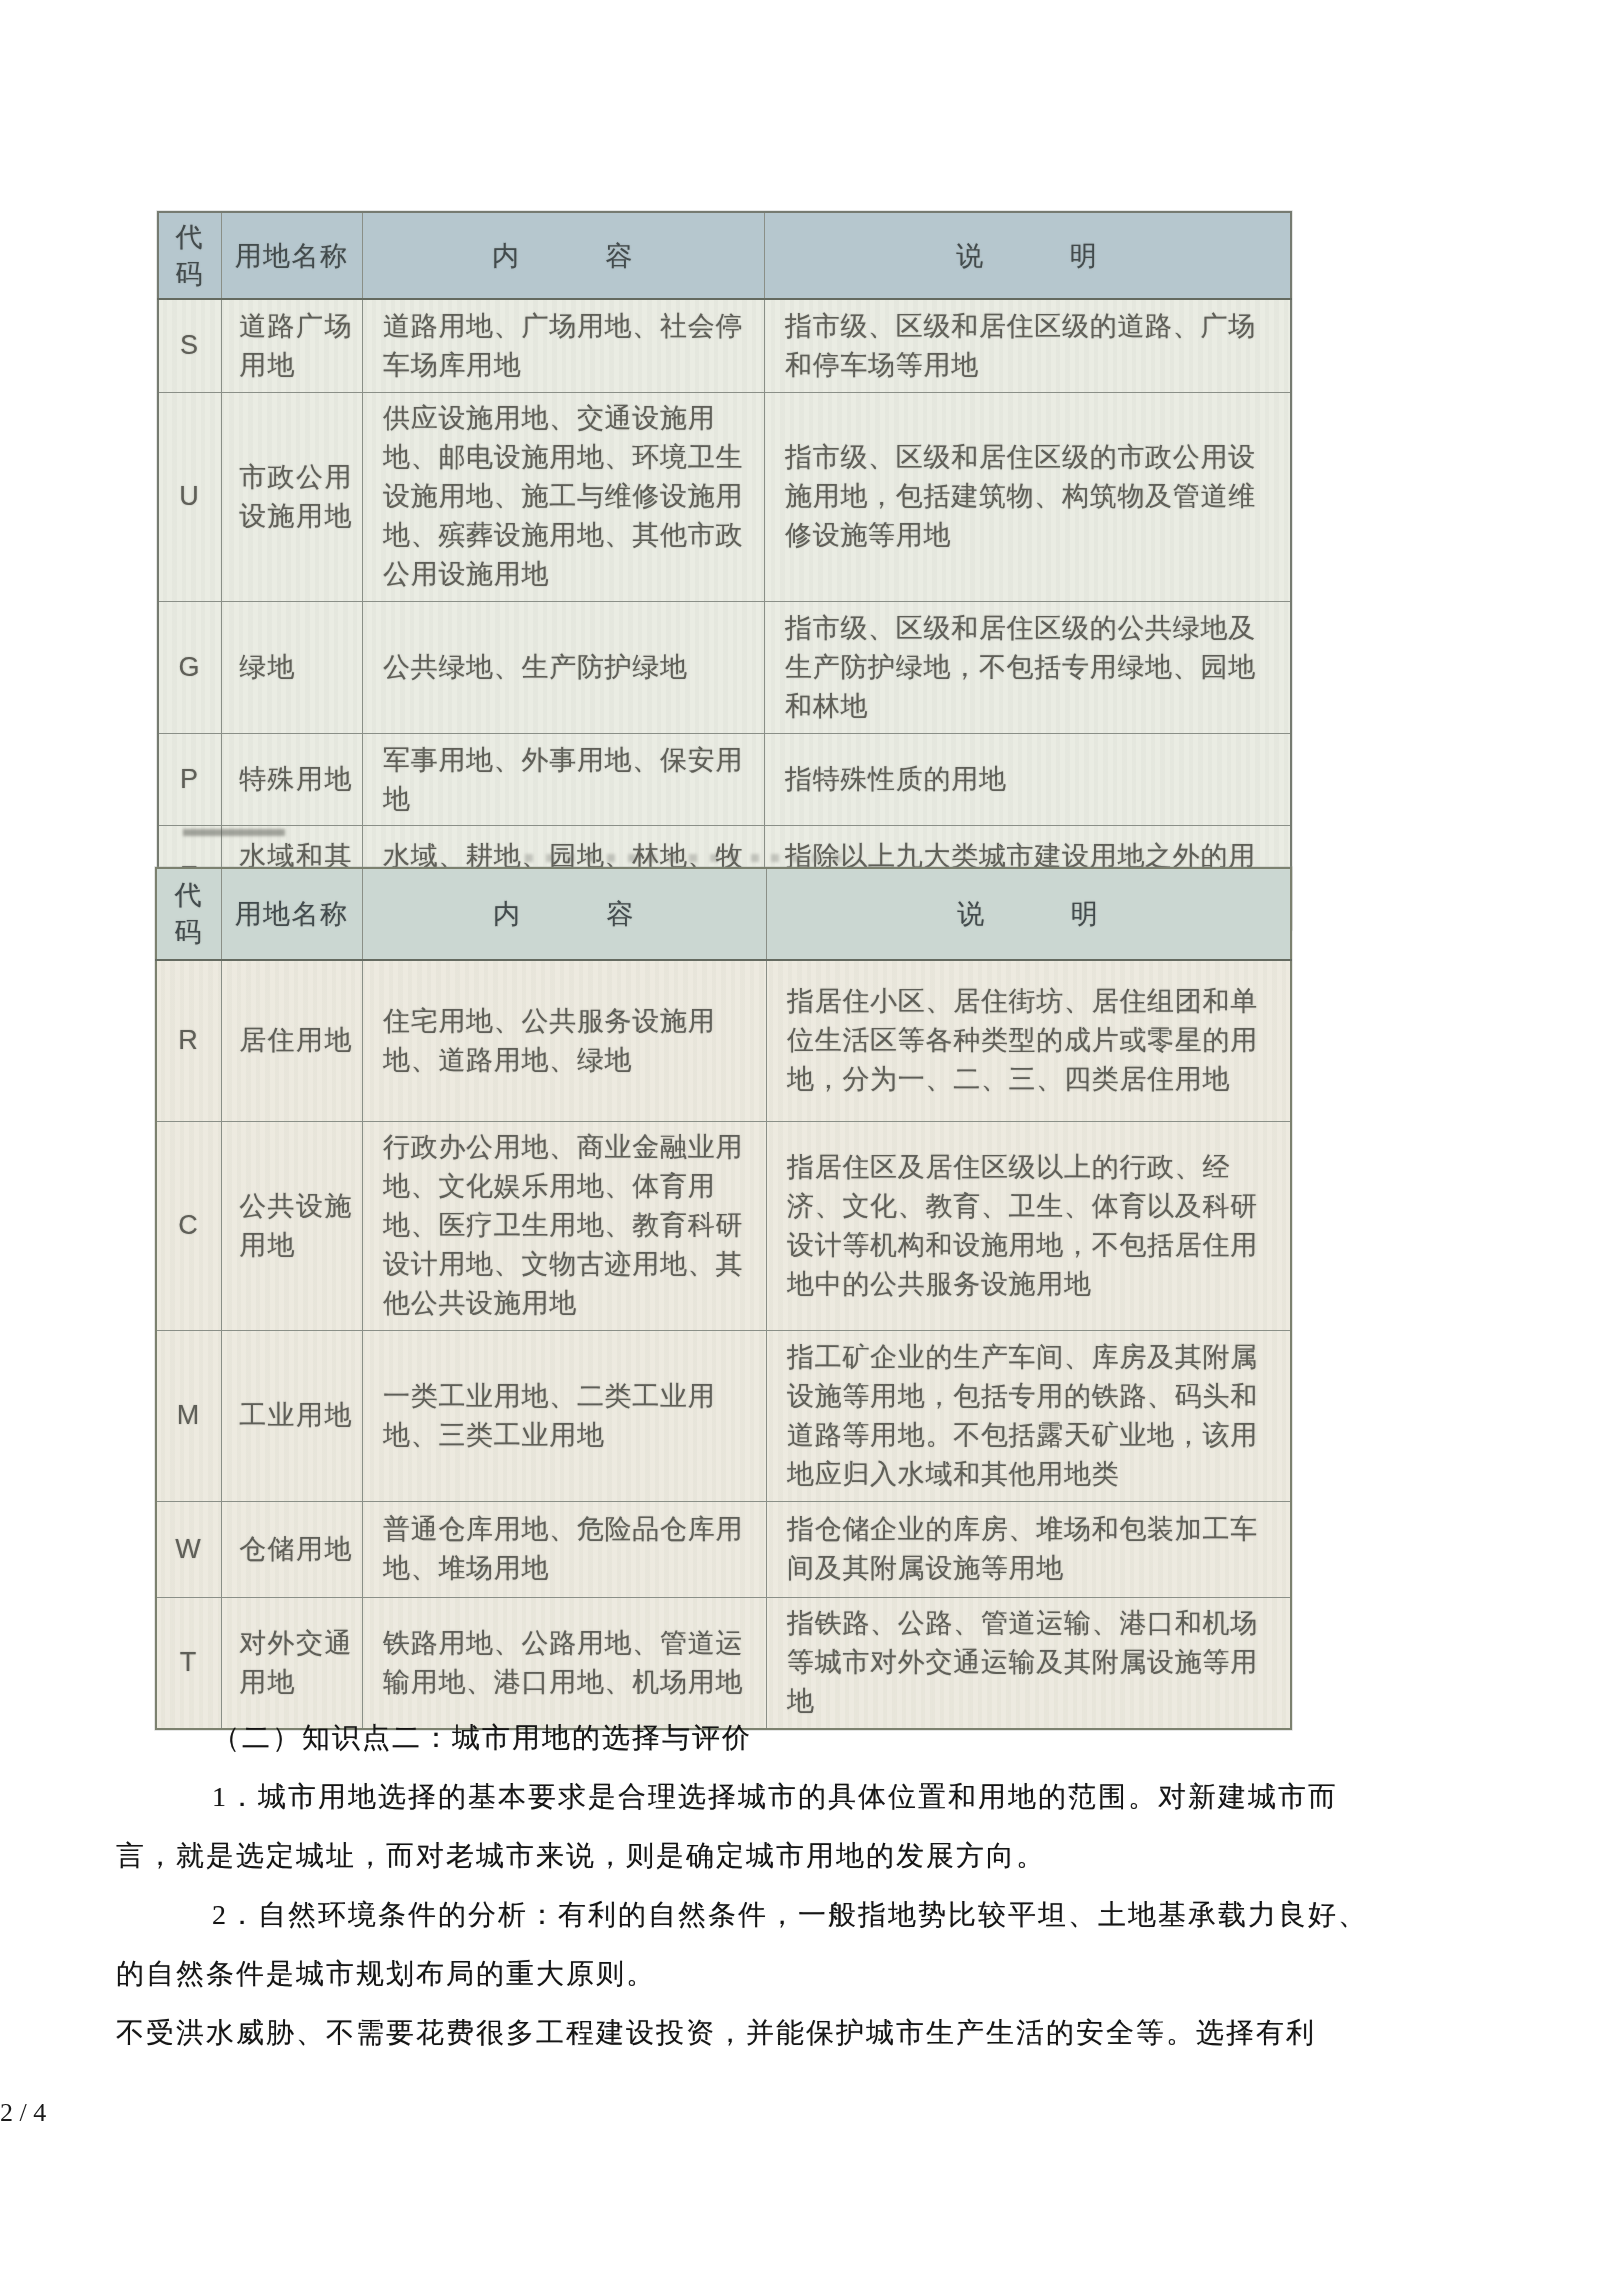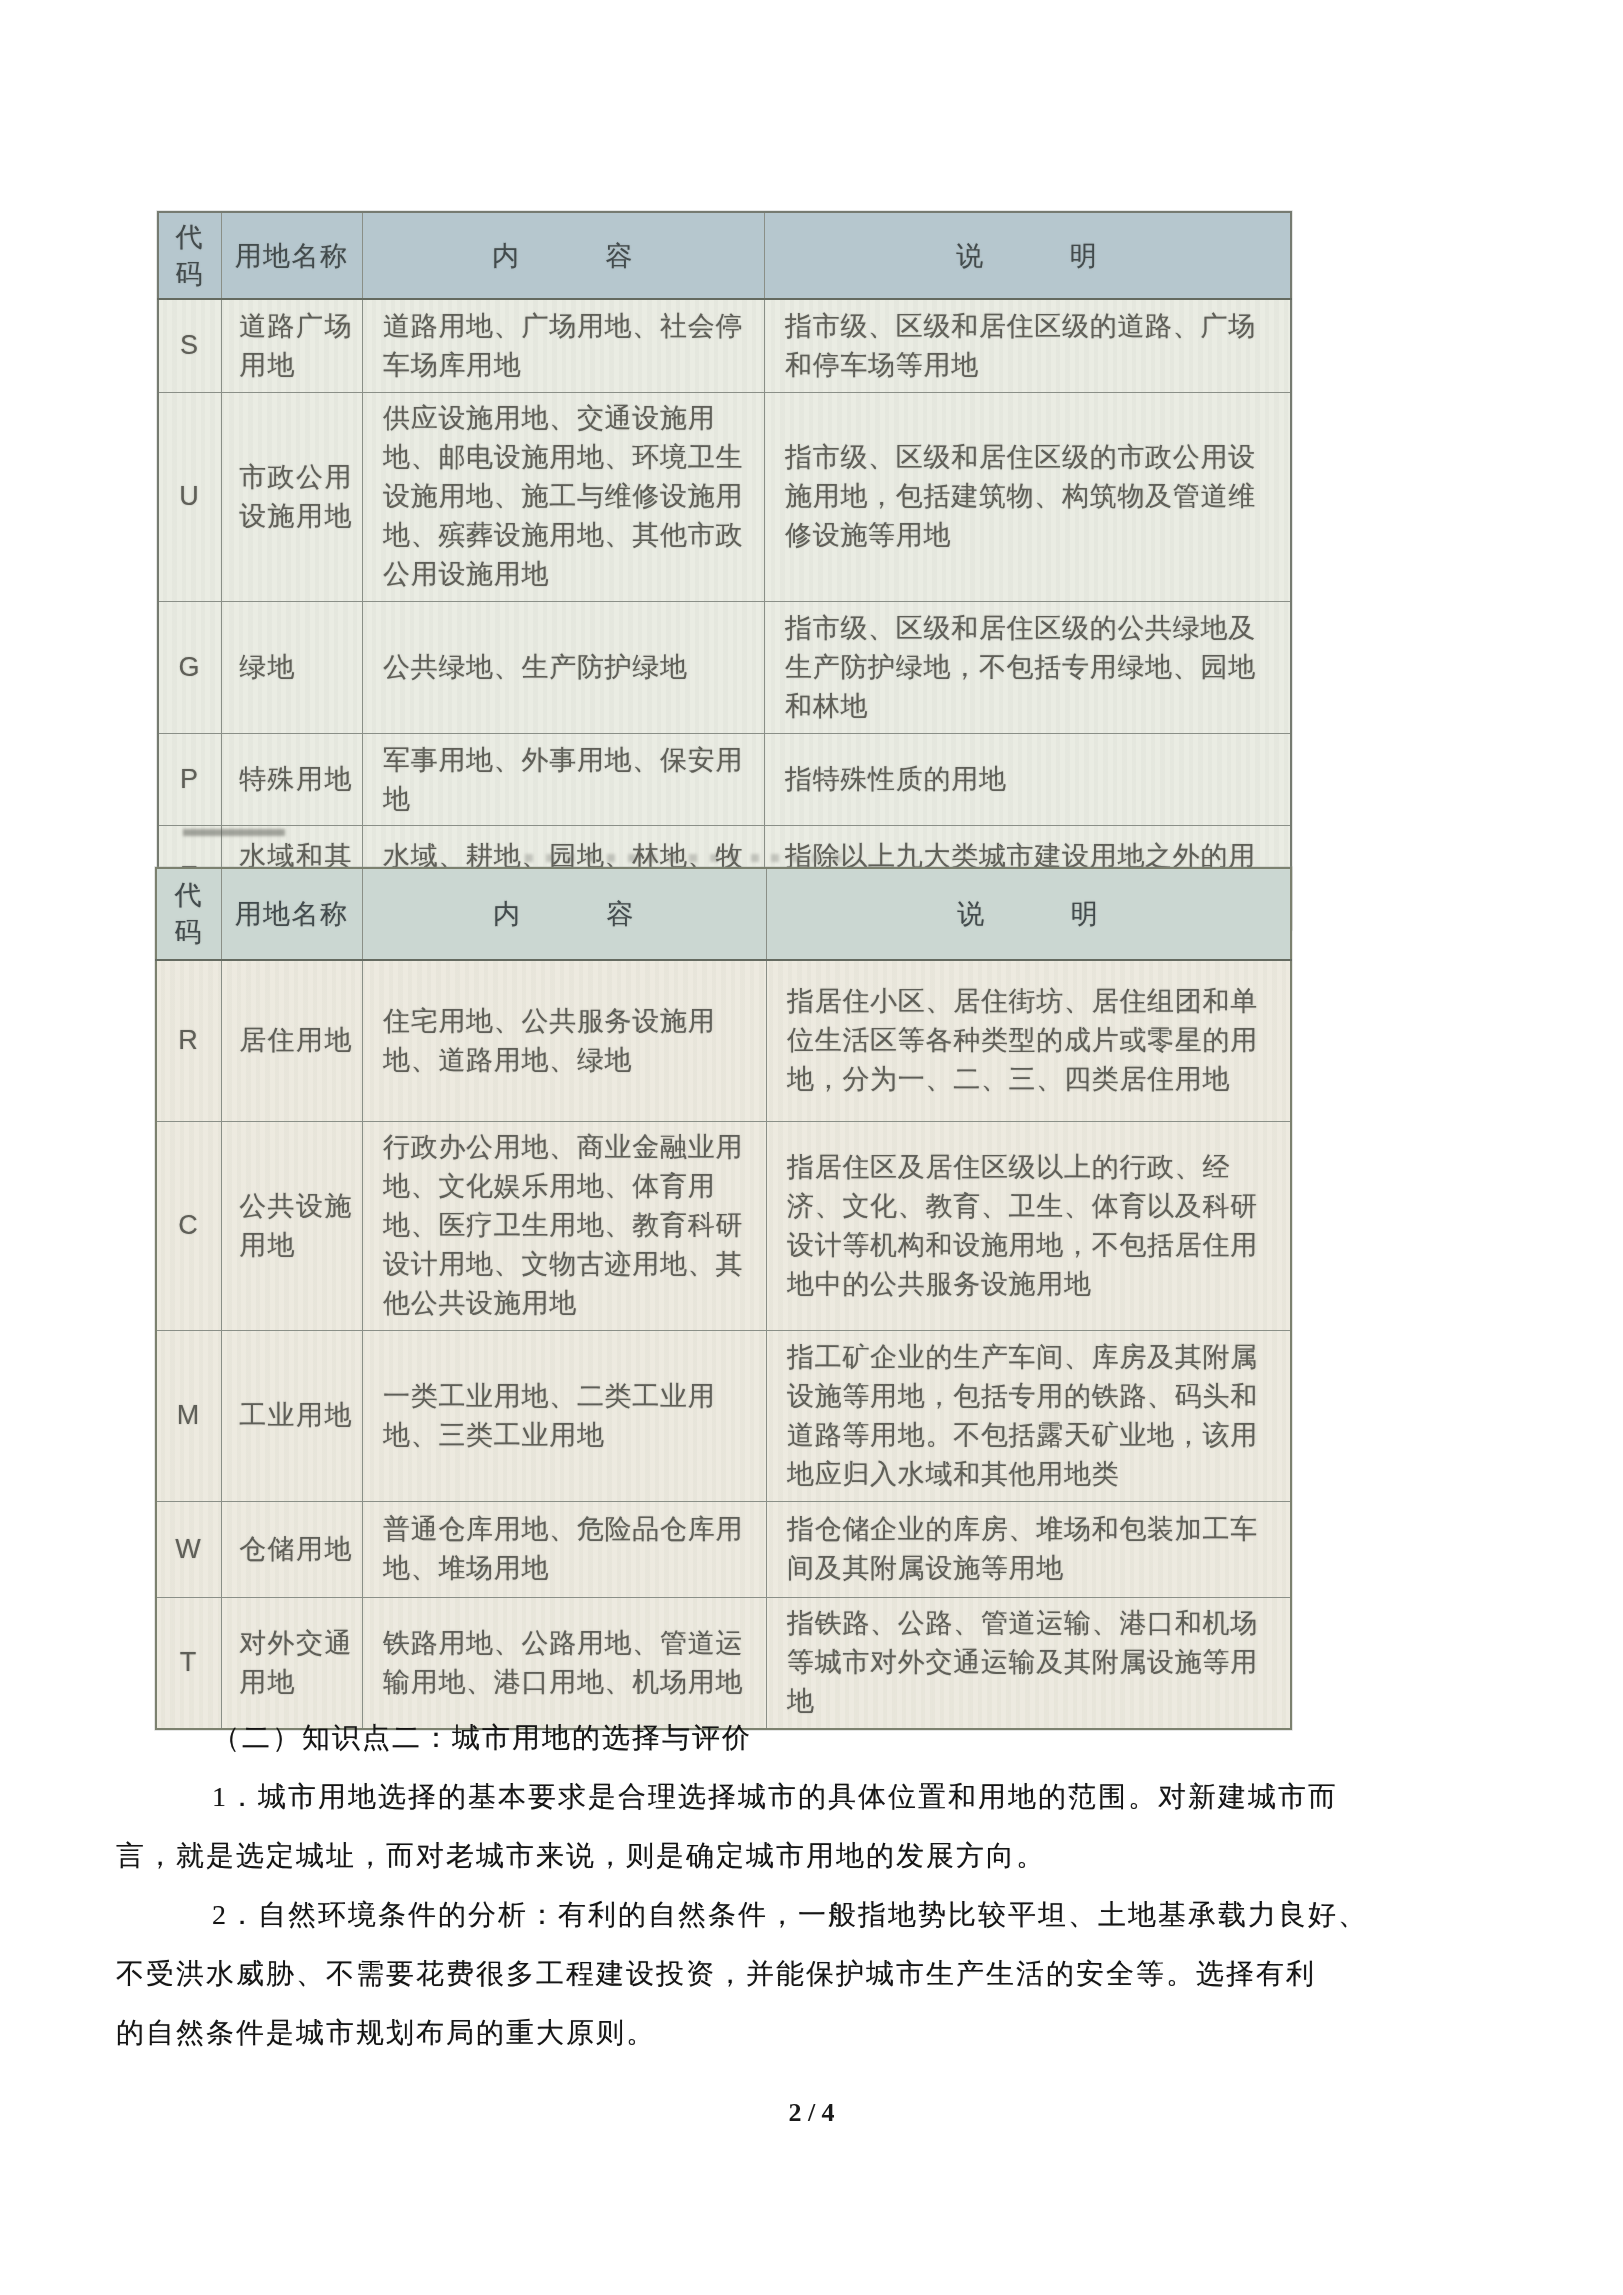--- a/index.html
+++ b/index.html
@@ -118,24 +118,24 @@
     text-shadow: 0 0 0.7px rgba(20,20,20,0.4);
   }
   .text-line { white-space: nowrap; }
   .text-line.indent { text-indent: 96px; }
 
   
   .page-footer {
     position: absolute;
     left: 0; top: 2098px;
     width: 1623px;
-    text-align: center;
+    text-align: left;
     font-family: "Liberation Serif", serif;
     font-size: 26px;
-    font-weight: bold;
+    font-weight: normal;
     color: #1a1a1a;
   }
 </style>
 </head>
 <body>
 
 <table id="table1" class="scan-table">
   <colgroup>
     <col style="width:63px">
       <col style="width:141px">
@@ -234,18 +234,18 @@
         <td class="col-note">指铁路、公路、管道运输、港口和机场等城市对外交通运输及其附属设施等用地</td>
       </tr>
     </tbody>
 </table>
 
 <div class="body-text">
     <div class="text-line indent">（二）知识点二：城市用地的选择与评价</div>
     <div class="text-line indent">1．城市用地选择的基本要求是合理选择城市的具体位置和用地的范围。对新建城市而</div>
     <div class="text-line">言，就是选定城址，而对老城市来说，则是确定城市用地的发展方向。</div>
     <div class="text-line indent">2．自然环境条件的分析：有利的自然条件，一般指地势比较平坦、土地基承载力良好、</div>
+    <div class="text-line">的自然条件是城市规划布局的重大原则。</div>
     <div class="text-line">不受洪水威胁、不需要花费很多工程建设投资，并能保护城市生产生活的安全等。选择有利</div>
-    <div class="text-line">的自然条件是城市规划布局的重大原则。</div>
   </div>
 
 <div class="page-footer">2 / 4</div>
 
 
 </body></html>

